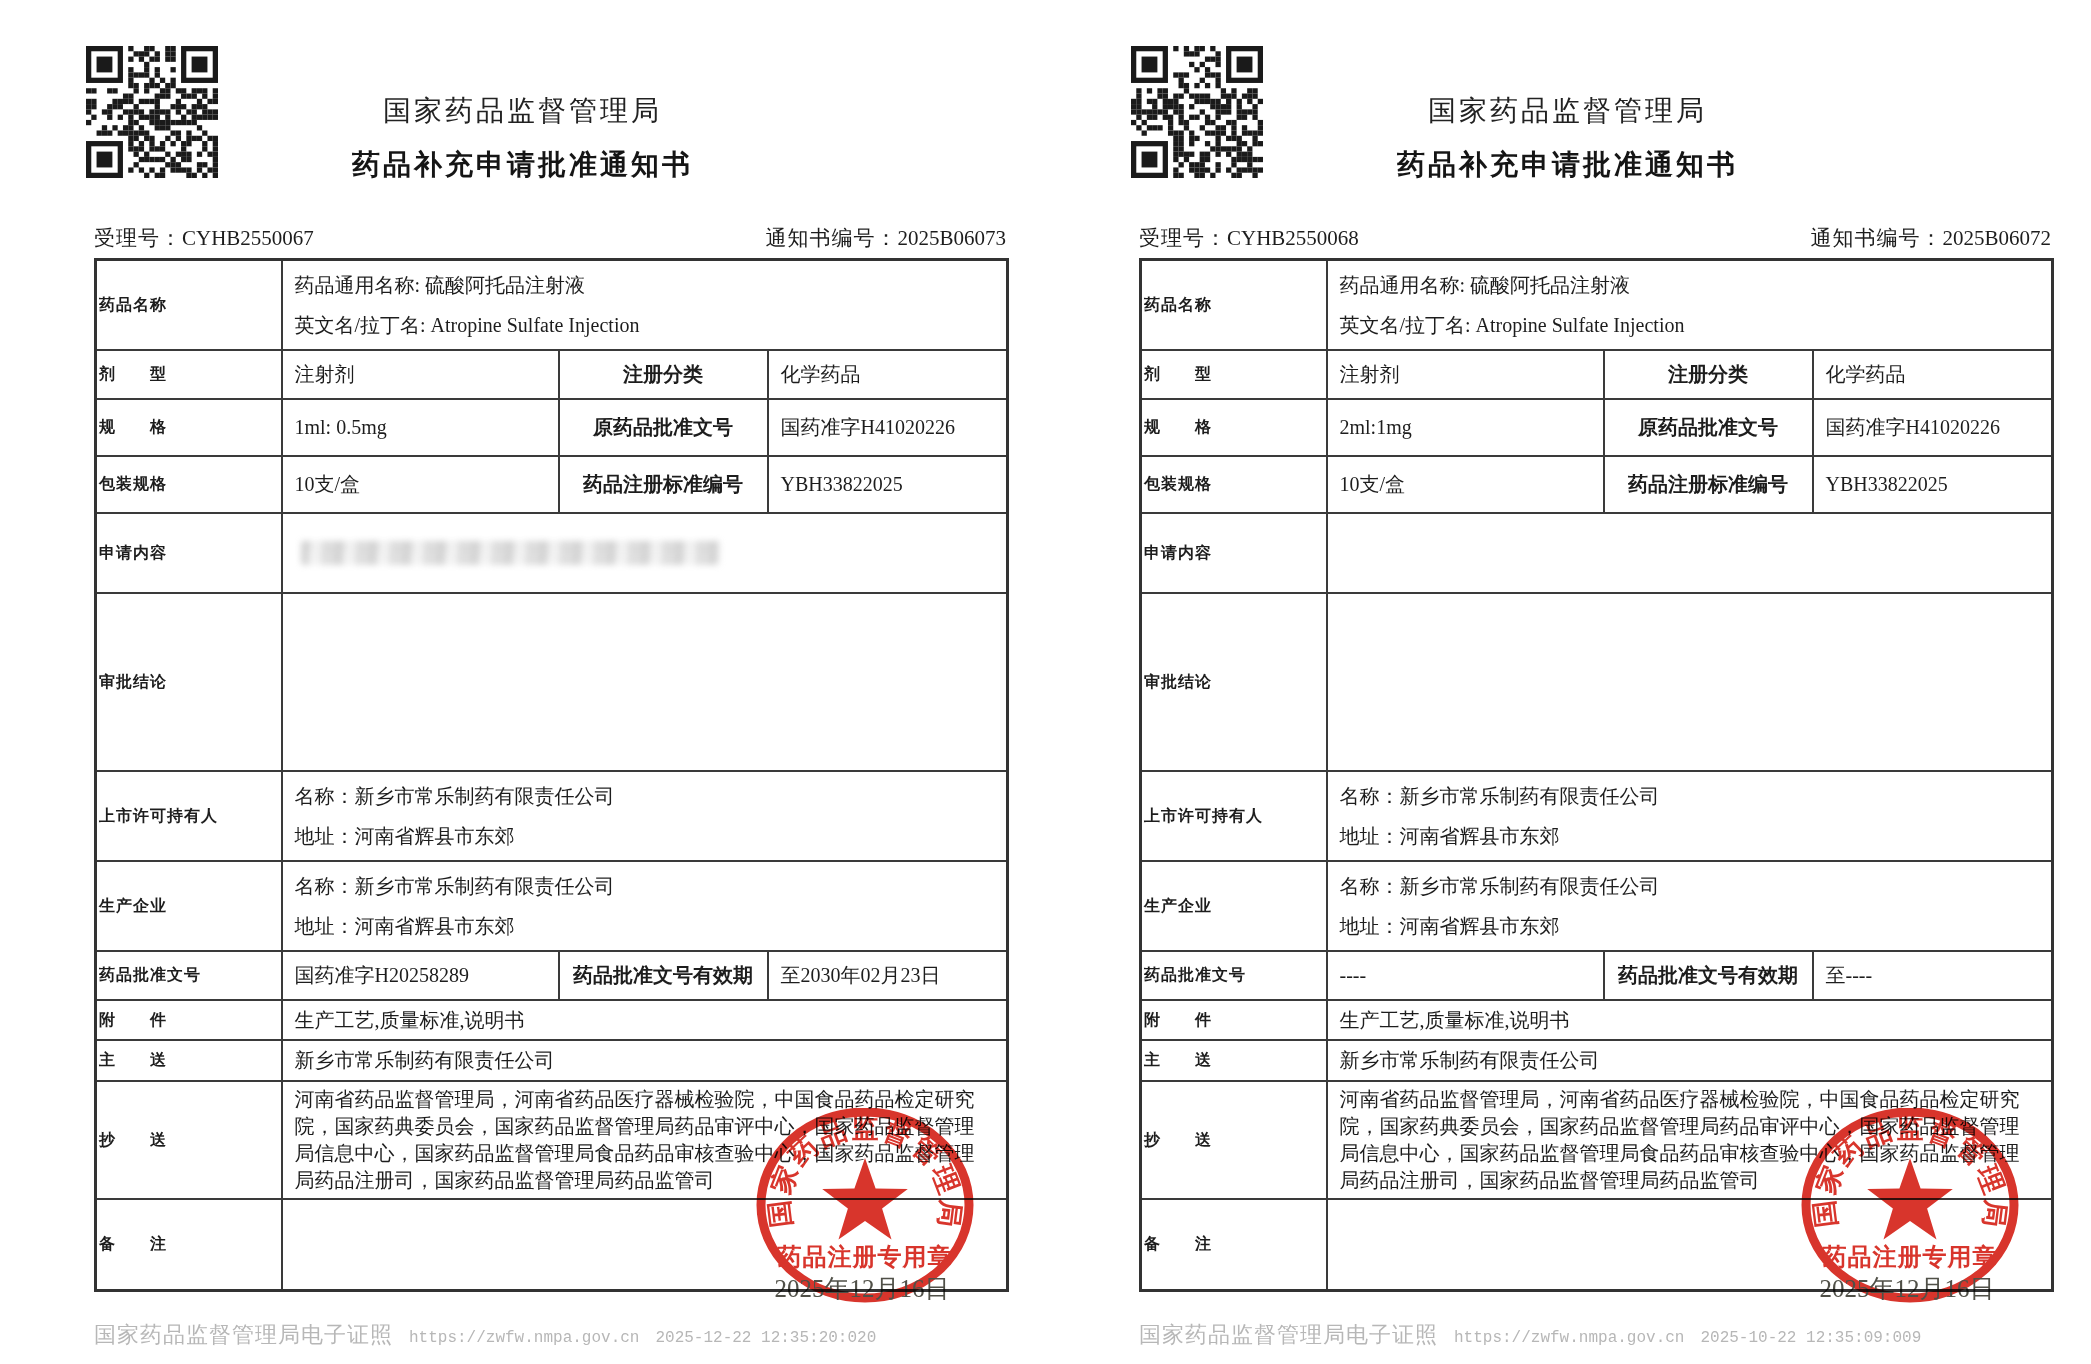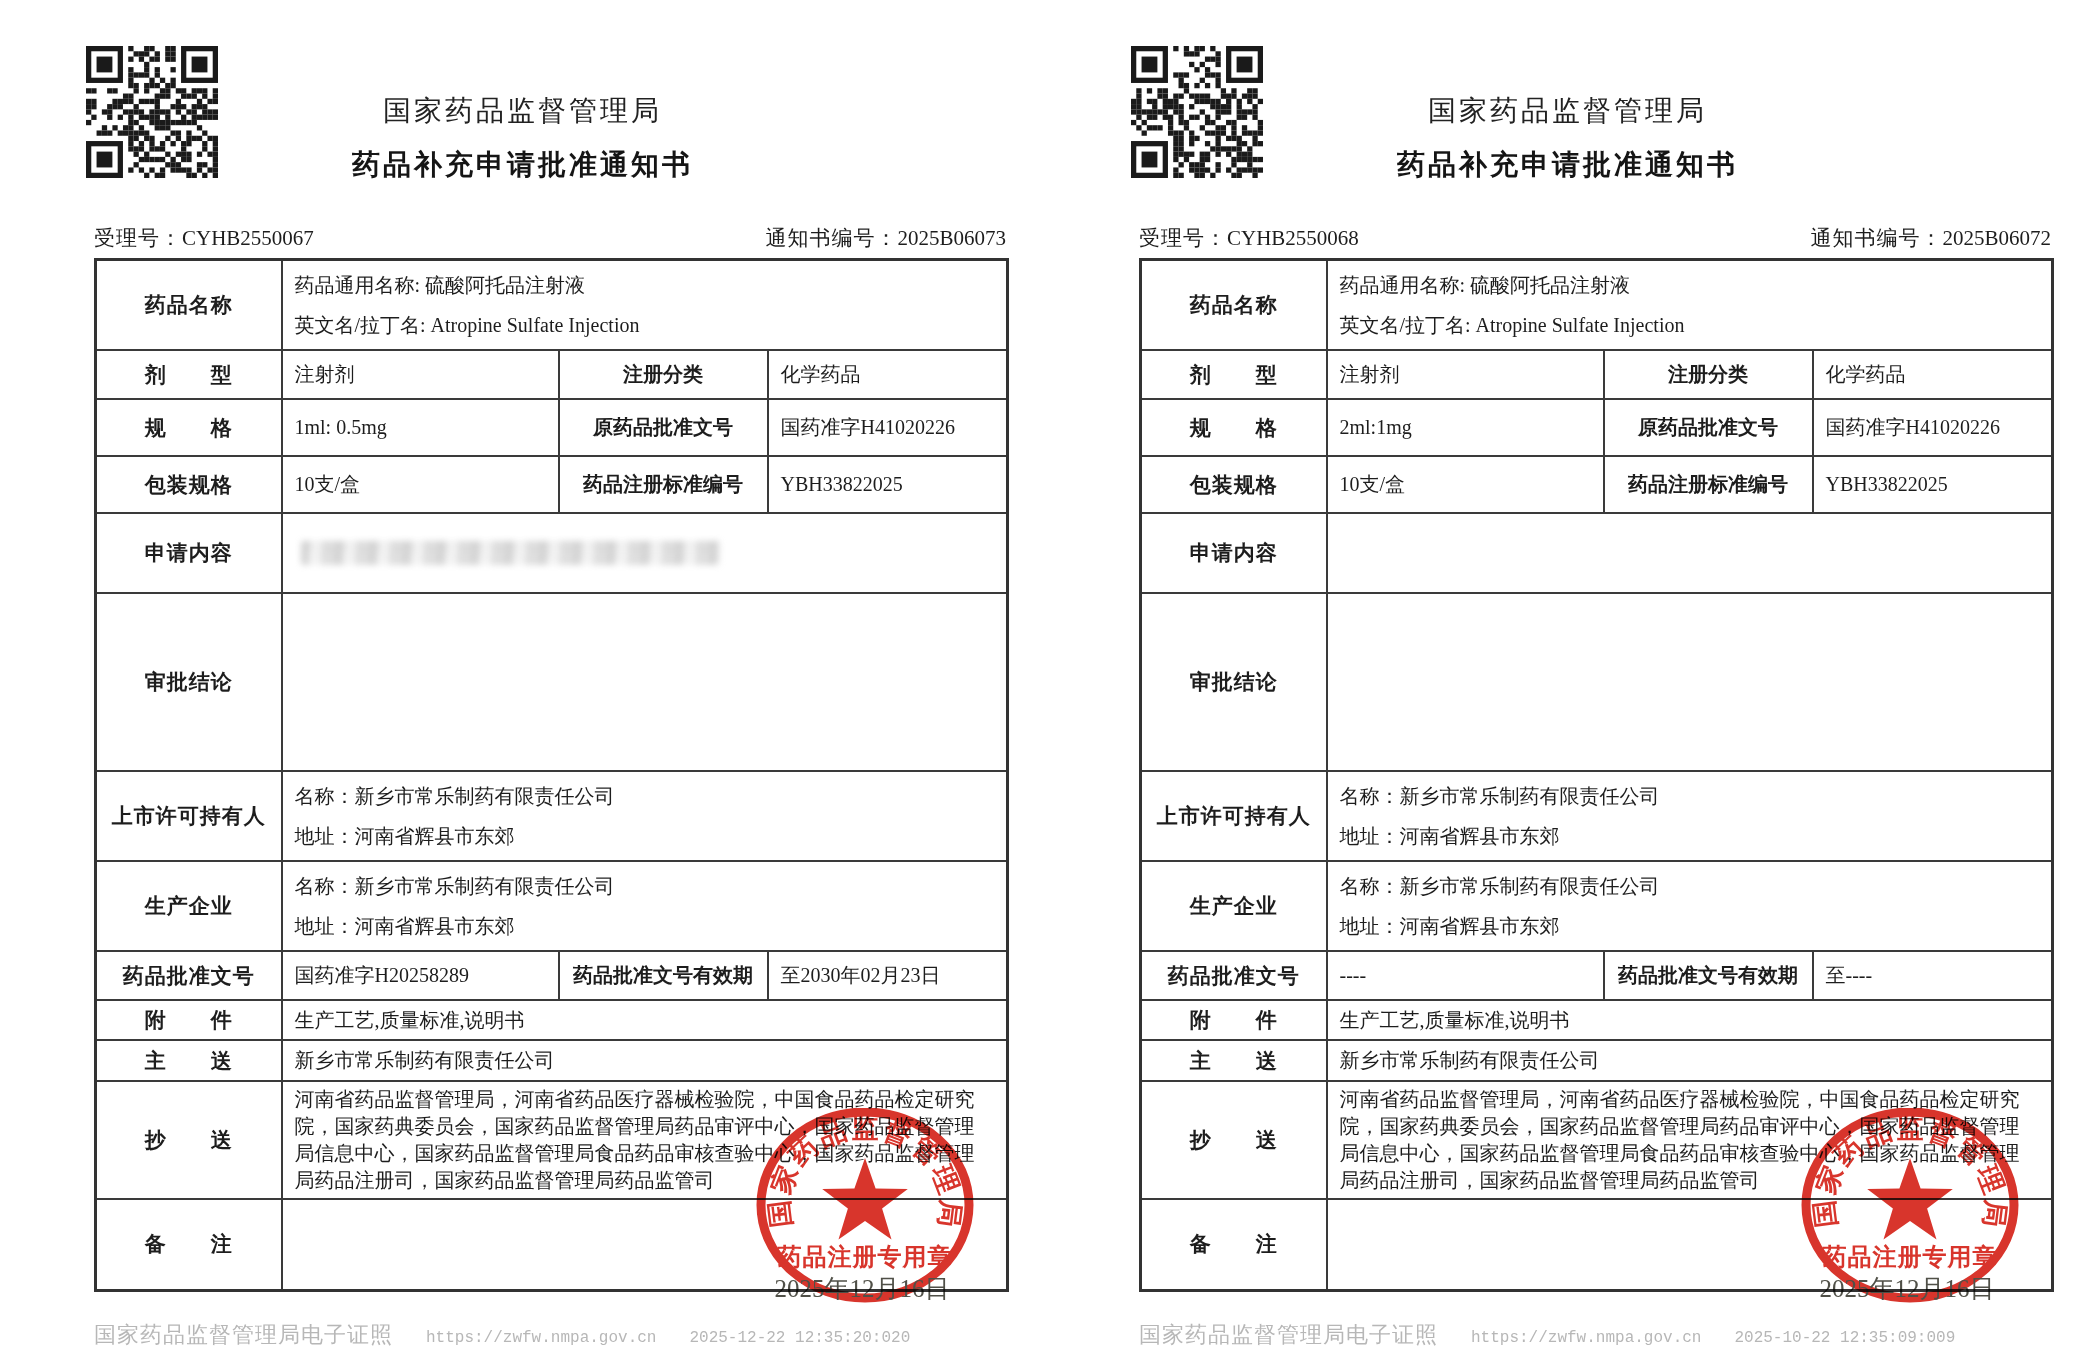--- a/index.html
+++ b/index.html
@@ -17,21 +17,21 @@
 
   .ref{position:absolute;left:94px;top:224px;width:912px;display:flex;
        justify-content:space-between;font-size:21px;}
   .ref-lbl{font-weight:normal;letter-spacing:1px;}
   .ref-val{font-family:"Liberation Serif",serif;}
 
   .tbl{position:absolute;left:94px;top:258px;width:912px;border-collapse:collapse;
        table-layout:fixed;}
   .tbl td{border:2px solid #3a3a3a;vertical-align:middle;}
   .tbl{border:3px solid #333;}
-  td.lbl{font-weight:bold;text-align:center;font-size:21px;letter-spacing:1px;padding:2px;}
+  td.lbl{font-weight:bold;font-size:16px;letter-spacing:1px;padding:2px;}
   td.lbl2{font-weight:bold;text-align:center;font-size:20px;padding:10px;}
   td.val{font-size:20px;padding:4px 12px;line-height:1.35;}
   .mline{line-height:2.0;font-size:20px;}
   .col1{width:186px}.col2{width:277px}.col3{width:209px}.col4{width:240px}
 
   .redact-line{height:24px;width:60%;margin-left:6px;border-radius:3px;
      background:
        repeating-linear-gradient(93deg, rgba(120,120,120,.28) 0 9px, rgba(190,190,190,.10) 9px 21px, rgba(140,140,140,.24) 21px 34px),
        linear-gradient(180deg, rgba(170,170,170,.12), rgba(200,200,200,.08));
      filter:blur(3px);}
@@ -47,21 +47,21 @@
   .seal .ring{fill:none;stroke:#d6281e;stroke-width:9;}
   .seal .star{fill:#d6281e;}
   .seal .arc-text{fill:#d6281e;font-size:27px;font-weight:bold;
         font-family:"Liberation Serif",serif;}
   .seal .banner{fill:#d6281e;font-size:24px;font-weight:bold;text-anchor:middle;
         font-family:"Liberation Serif",serif;letter-spacing:1px;}
   .seal .sealdate{fill:#45453c;font-size:25px;text-anchor:middle;
         font-family:"Liberation Serif",serif;}
 
   .footer{position:absolute;left:94px;top:1320px;width:912px;display:flex;
-        align-items:baseline;gap:33px;color:#b7b7b7;white-space:nowrap;}
+        align-items:baseline;gap:16px;color:#b7b7b7;white-space:nowrap;}
   .f-label{font-size:22px;letter-spacing:1px;}
   .f-url,.f-ts{font-family:"Liberation Mono","DejaVu Sans Mono",monospace;font-size:16px;}
 </style>
 </head>
 <body>
 
 <div class="page">
   <section class="doc">
     <svg class="qr" viewBox="0 0 132 132">
         <rect x="42.24" y="0" width="5.28" height="5.28" fill="#1a1a1a"></rect>

